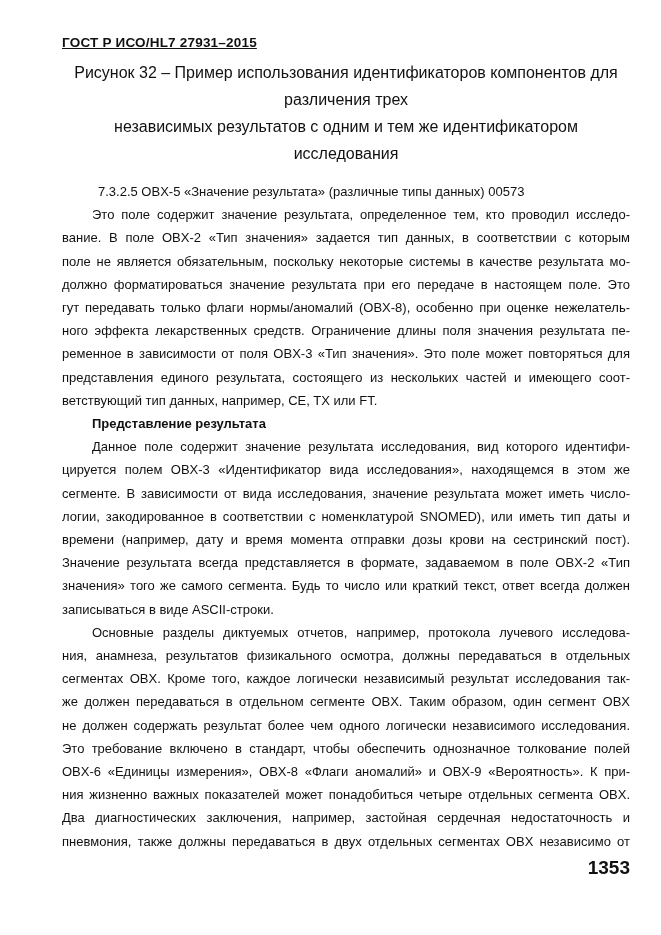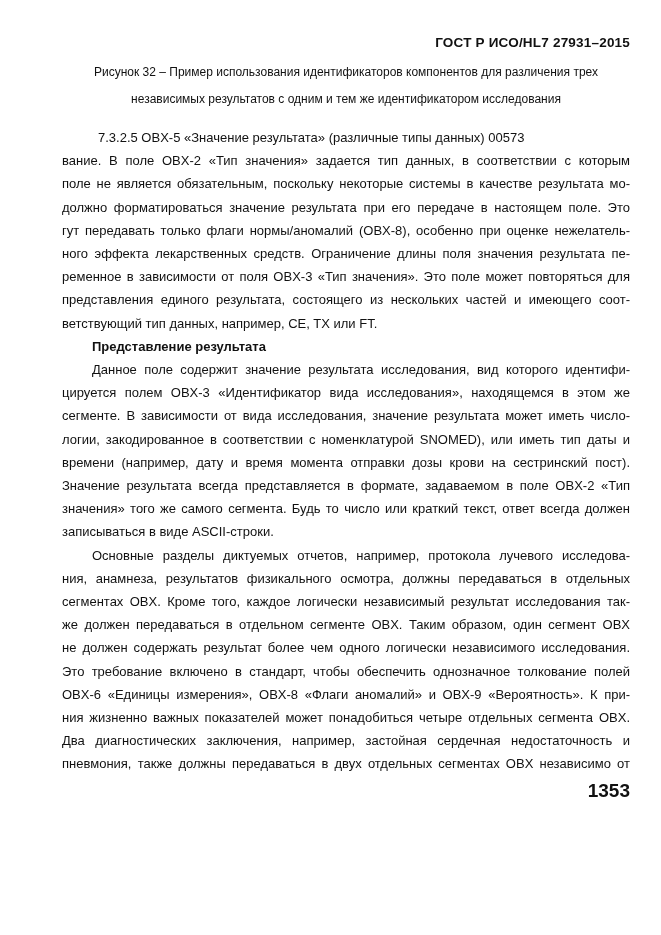--- a/index.html
+++ b/index.html
@@ -12,29 +12,29 @@
     width: 661px;
     height: 935px;
     background: #ffffff;
     box-sizing: border-box;
     padding: 33px 31px 0 62px;
     font-family: "Liberation Sans", sans-serif;
     color: #111111;
     overflow: hidden;
   }
   .header {
-    text-align: right;
     font-weight: bold;
     font-size: 13.5px;
     line-height: 20px;
     letter-spacing: 0.2px;
+    text-decoration: underline;
   }
   .figure-caption {
     margin-top: 6px;
-    font-size: 12px;
+    font-size: 16px;
     line-height: 27px;
     text-align: center;
   }
   .content {
     margin-top: 13px;
     font-size: 13px;
     line-height: 23.2px;
   }
   .line {
     white-space: nowrap;
@@ -64,20 +64,21 @@
     <span>ГОСТ Р ИСО/HL7 27931–2015</span>
   </div>
 
   <div class="figure-caption">
     <div>Рисунок 32 – Пример использования идентификаторов компонентов для различения трех</div>
     <div>независимых результатов с одним и тем же идентификатором исследования</div>
   </div>
 
   <div class="content" id="content">
       <div class="line noj section-indent">7.3.2.5 OBX-5 «Значение результата» (различные типы данных) 00573</div>
+      <div class="line indent">Это поле содержит значение результата, определенное тем, кто проводил исследо-</div>
       <div class="line">вание. В поле OBX-2 «Тип значения» задается тип данных, в соответствии с которым</div>
       <div class="line">поле не является обязательным, поскольку некоторые системы в качестве результата мо-</div>
       <div class="line">должно форматироваться значение результата при его передаче в настоящем поле. Это</div>
       <div class="line">гут передавать только флаги нормы/аномалий (OBX-8), особенно при оценке нежелатель-</div>
       <div class="line">ного эффекта лекарственных средств. Ограничение длины поля значения результата пе-</div>
       <div class="line">ременное в зависимости от поля OBX-3 «Тип значения». Это поле может повторяться для</div>
       <div class="line">представления единого результата, состоящего из нескольких частей и имеющего соот-</div>
       <div class="line noj">ветствующий тип данных, например, CE, TX или FT.</div>
       <div class="line noj indent bold">Представление результата</div>
       <div class="line indent">Данное поле содержит значение результата исследования, вид которого идентифи-</div>

